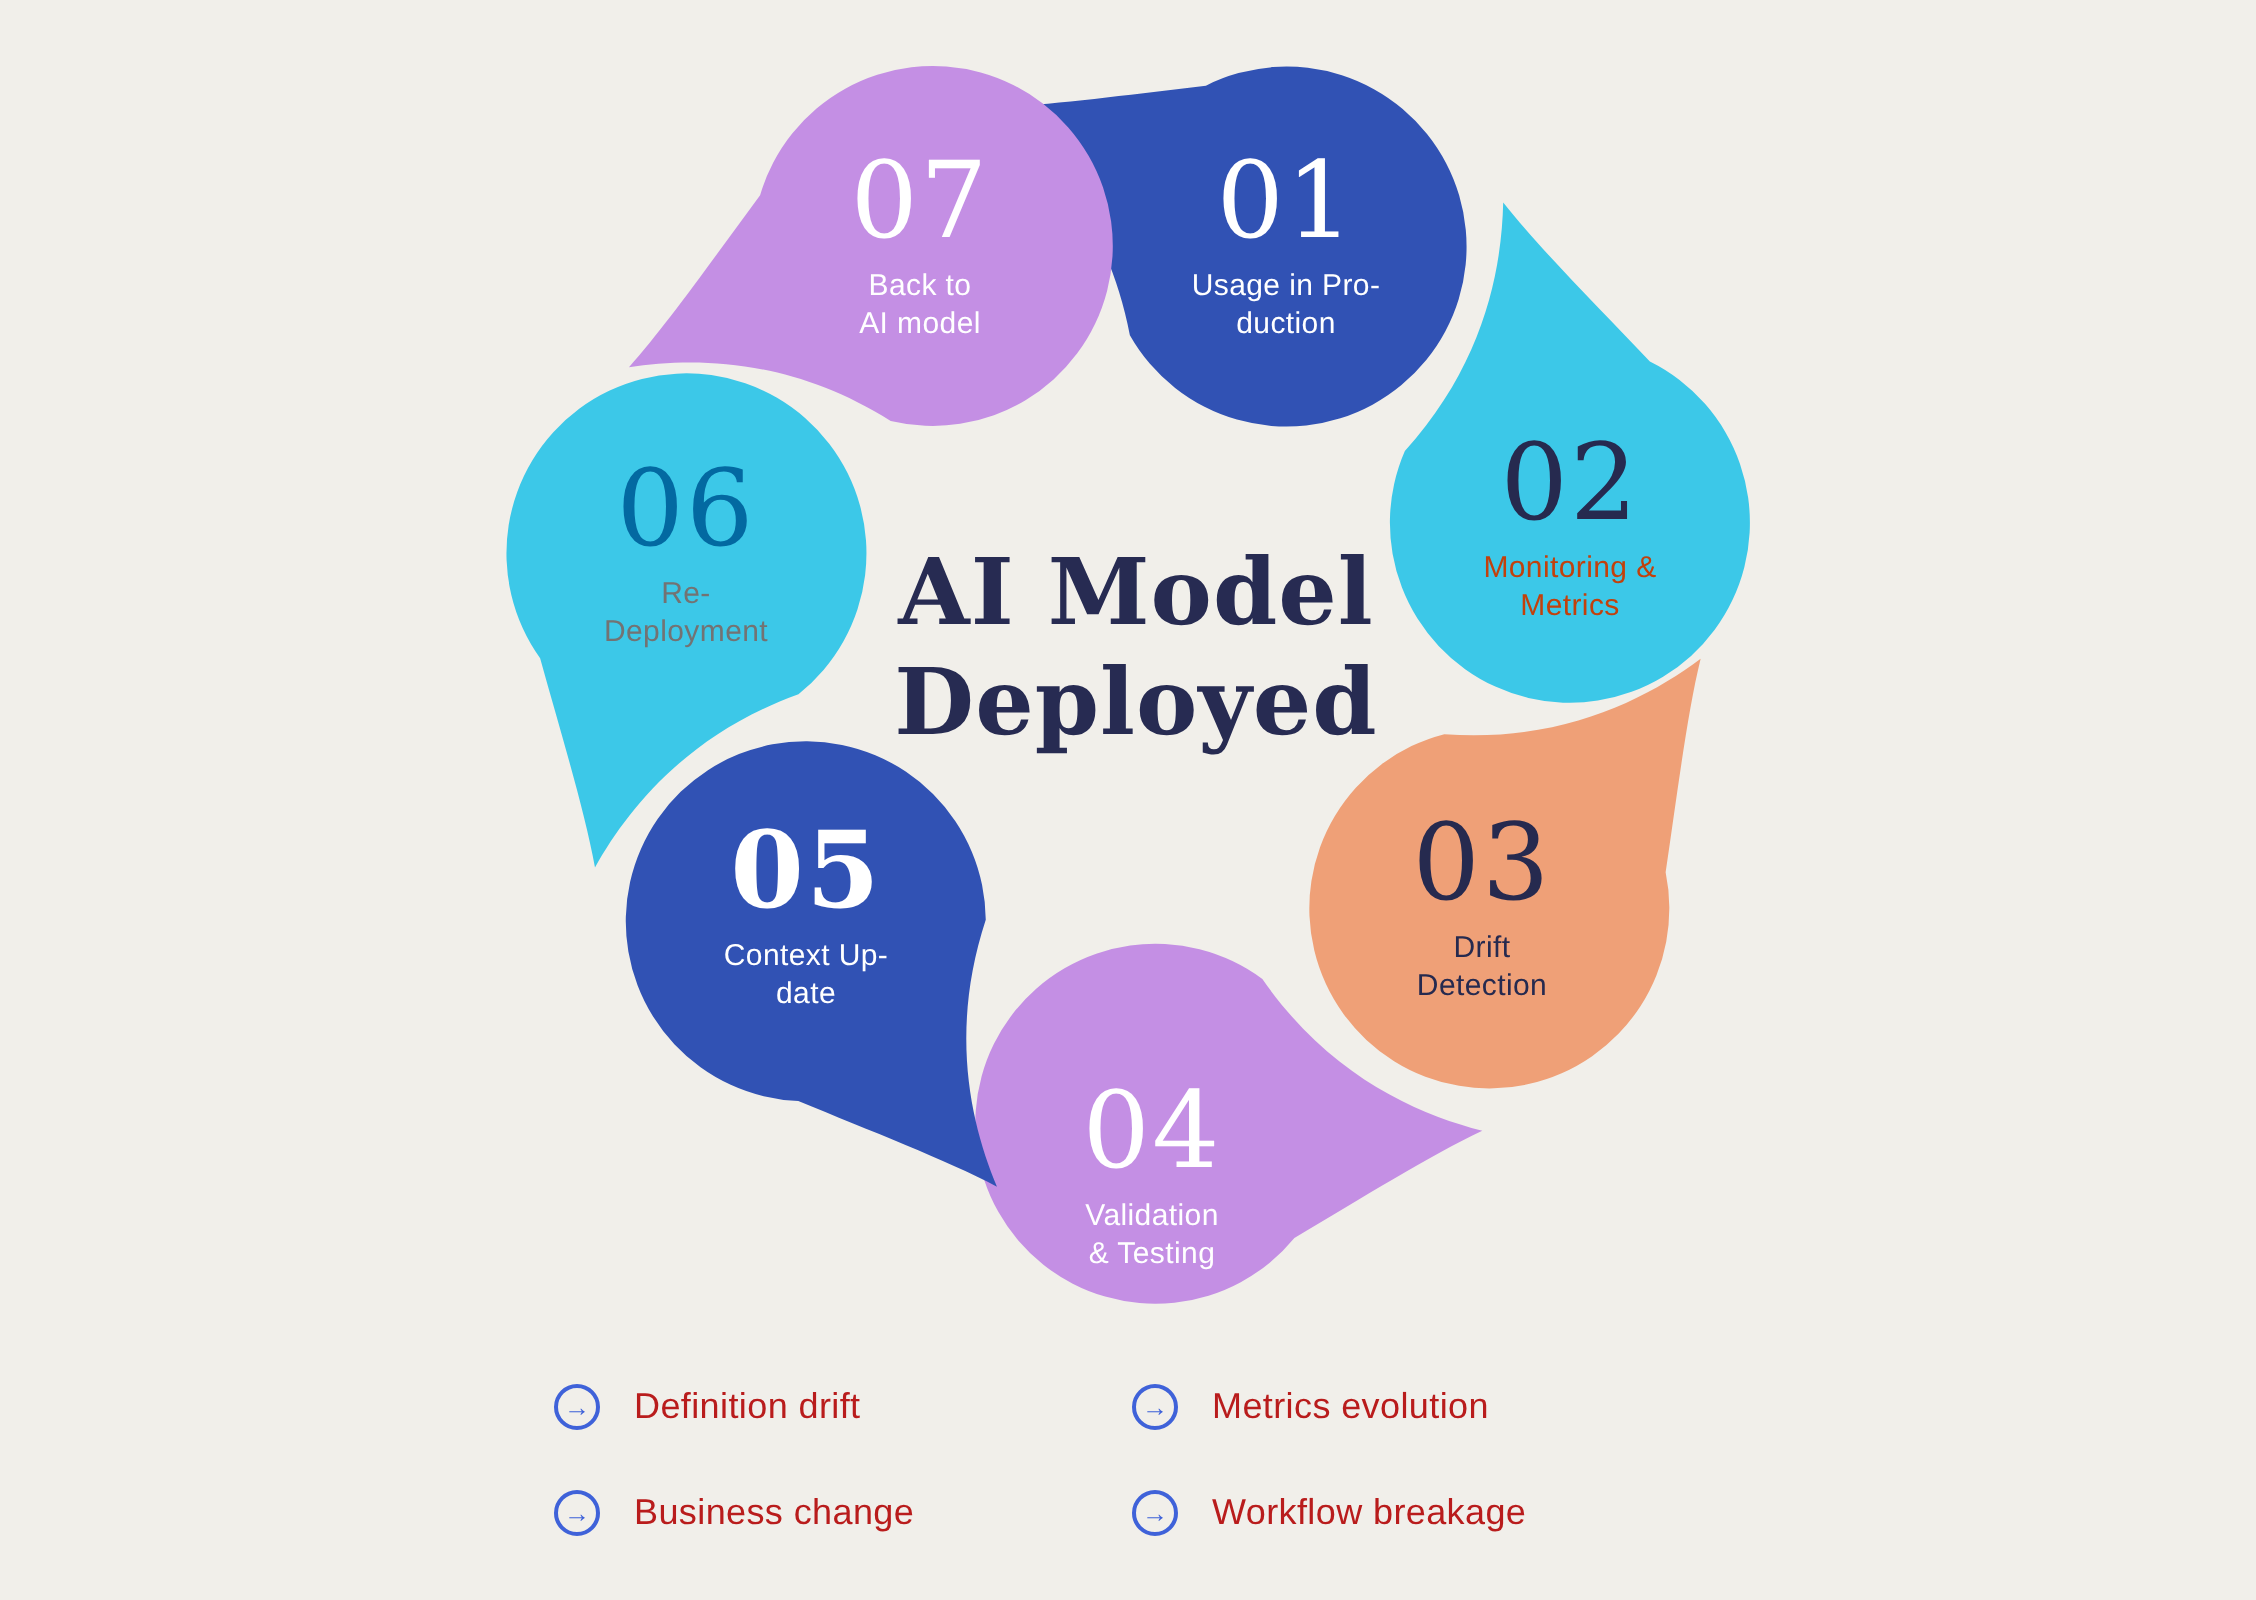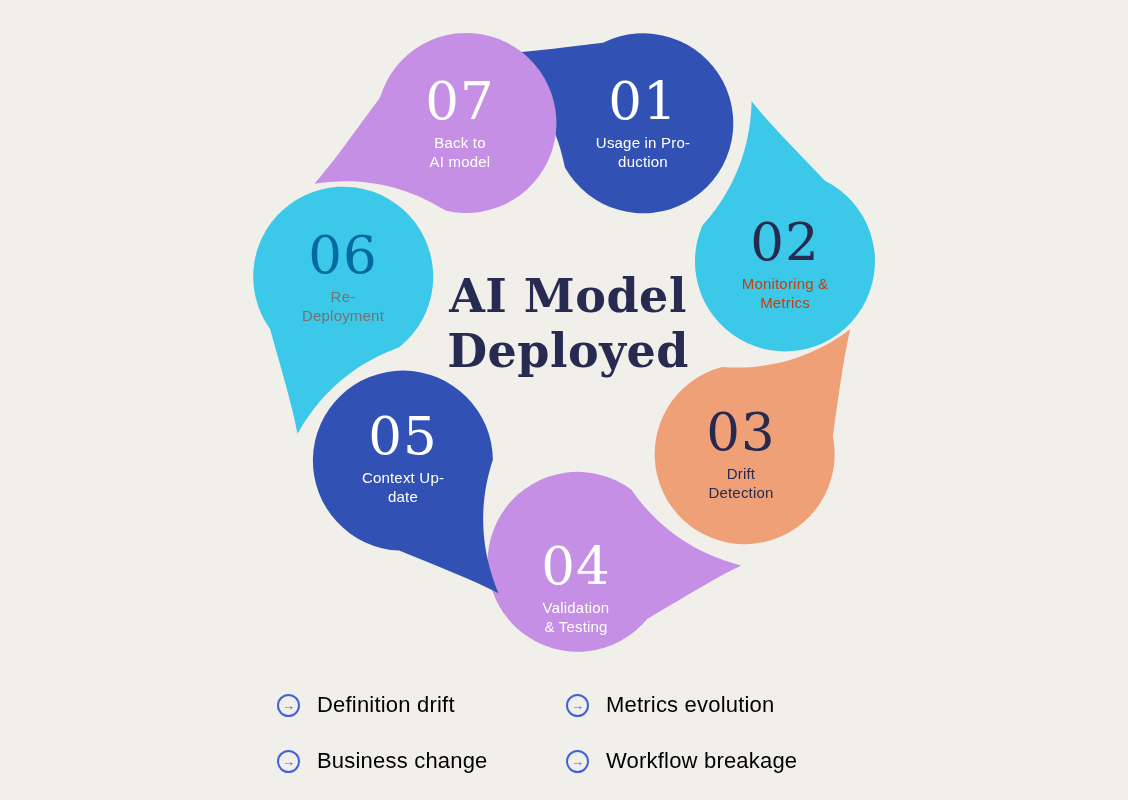--- a/index.html
+++ b/index.html
@@ -59,22 +59,22 @@
     border:2px solid;
     border-radius:50%;
     display:flex;
     align-items:center;
     justify-content:center;
     font-size:13px;
     line-height:1;
     flex:0 0 auto;
   }
   .legend-label {
-    font-size:22px;
-    color:#000000;
+    font-size:18px;
+    color:#b91c1c;
     letter-spacing:0.2px;
   }
 </style>
 </head>
 <body>
 
 <div class="page" style="background-color: rgb(241, 239, 234);">
 
   <svg class="ring" width="1128" height="800" viewBox="0 0 1128 800">
     <path d="M -8 -163 C -14 -130 -30 -85 -76 -48 A 90 90 0 1 0 52 -73 C 30 -105 6 -138 -8 -163 Z" transform="translate(643,123) rotate(-62)" fill="#3152b4"></path>
@@ -100,21 +100,21 @@
     <div class="petal-num" style="color: rgb(38, 42, 79);">03</div>
     <div class="petal-label" style="color: rgb(38, 42, 79);">Drift
 Detection</div>
   </div>
   <div class="petal-text" style="left:576px;top:588px">
     <div class="petal-num" style="color: rgb(255, 255, 255);">04</div>
     <div class="petal-label" style="color: rgb(255, 255, 255);">Validation
 &amp; Testing</div>
   </div>
   <div class="petal-text" style="left:403px;top:458px">
-    <div class="petal-num" style="color: rgb(255, 255, 255);">05</div>
+    <div class="petal-num" style="color: rgb(255, 255, 255); font-weight: bold;">05</div>
     <div class="petal-label" style="color: rgb(255, 255, 255);">Context Up-
 date</div>
   </div>
   <div class="petal-text" style="left:343px;top:277px">
     <div class="petal-num" style="color: #0369a1;">06</div>
     <div class="petal-label" style="color: #737373;">Re-
 Deployment</div>
   </div>
   <div class="petal-text" style="left:460px;top:123px">
     <div class="petal-num" style="color: rgb(255, 255, 255);">07</div>

